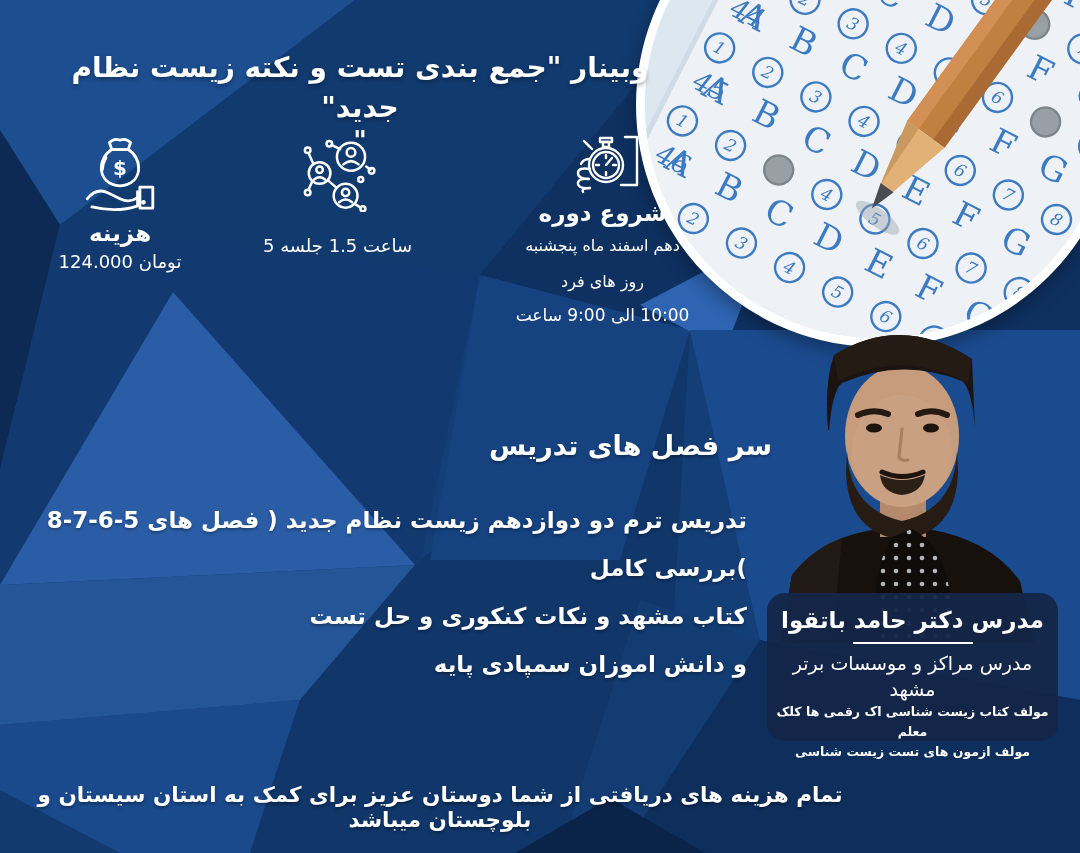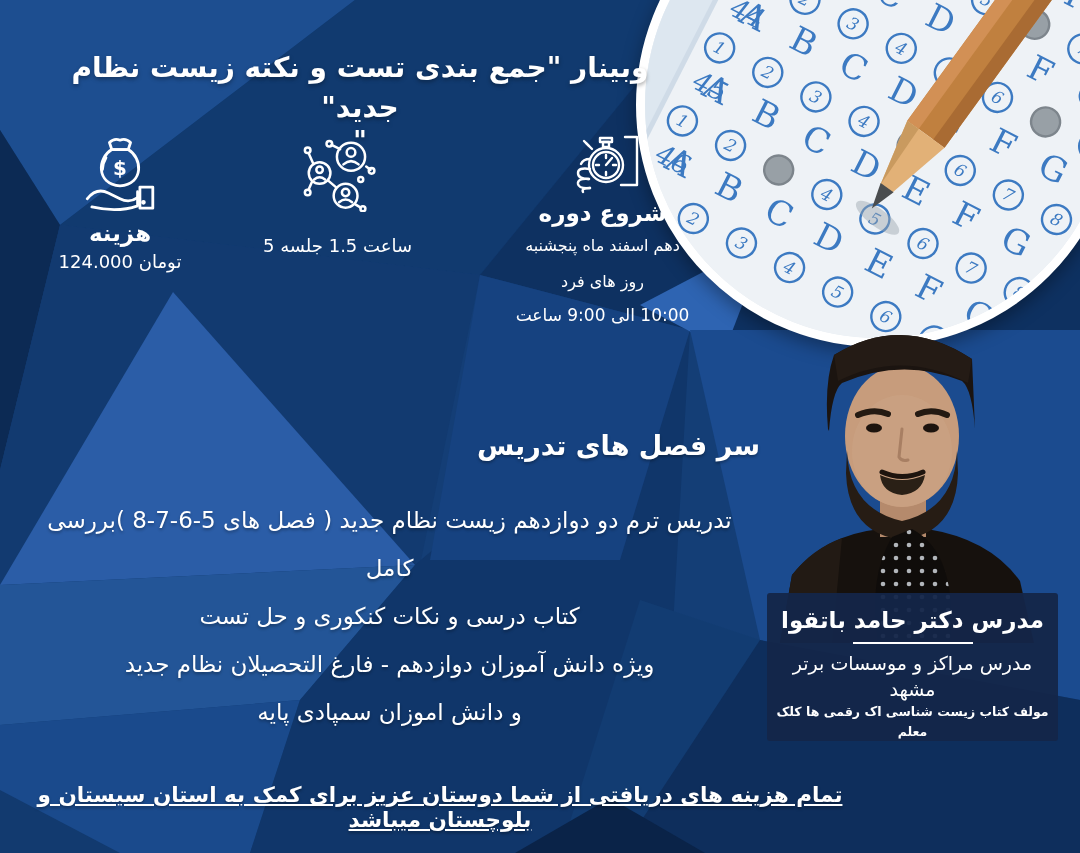--- a/index.html
+++ b/index.html
@@ -27,45 +27,44 @@
   .info-col .icon{display:flex;justify-content:center;align-items:flex-start;}
   .col-cost{left:30px;top:132px;width:180px;}
   .col-sessions{left:235px;top:134px;width:205px;}
   .col-start{left:450px;top:128px;width:305px;}
   .info-label{font-weight:bold;font-size:23px;line-height:30px;margin-top:4px;}
   .info-value{font-size:18px;line-height:28px;}
   .col-sessions .info-value{margin-top:20px;}
   .start-line{font-size:16px;line-height:36px;}
   .start-time{font-size:17px;line-height:30px;font-weight:normal;}
   .syllabus-heading{
-    position:absolute;left:420px;top:430px;width:340px;z-index:5;
+    position:absolute;left:432px;top:430px;width:340px;z-index:5;
     text-align:right;font-weight:bold;font-size:27px;
     text-shadow:0 2px 3px rgba(0,0,0,.3);
   }
   .syllabus{
-    position:absolute;left:22px;top:496px;width:735px;z-index:5;
-    text-align:center;font-weight:normal;font-size:23px;line-height:48px;
+    position:absolute;left:12px;top:496px;width:735px;z-index:5;
+    text-align:right;font-weight:bold;font-size:23px;line-height:48px;
     text-shadow:0 2px 3px rgba(0,0,0,.3);
   }
   
   .portrait{position:absolute;left:762px;top:333px;width:290px;height:310px;z-index:3;}
   .instructor-card{
     position:absolute;left:767px;top:593px;width:291px;height:148px;z-index:4;
-    background:rgba(20,38,73,.95);border-radius:3px;text-align:center;
+    background:rgba(20,38,73,.95);border-radius:18px;text-align:center;
     padding-top:12px;
   }
   .instructor-name{font-weight:bold;font-size:23px;line-height:30px;}
   .card-divider{width:120px;height:2px;background:#fff;margin:7px auto 6px auto;}
   .instructor-subtitle{font-size:19px;line-height:26px;}
   .instructor-cred{font-size:12.5px;line-height:20px;font-weight:bold;}
   .footer-note{
     position:absolute;left:0;top:782px;width:880px;z-index:5;
     text-align:center;font-weight:bold;font-size:21.5px;
     text-shadow:0 2px 3px rgba(0,0,0,.35);
-    text-decoration:underline;
   }
 </style>
 </head>
 <body>
 
 <div class="poster" dir="rtl">
 
   <svg class="bg" width="1080" height="853" viewBox="0 0 1080 853" aria-hidden="true">
     <rect x="0" y="0" width="1080" height="853" fill="#143e76"></rect>
     <polygon points="0,0 355,0 60,225 0,130" fill="#1d4e90"></polygon>
@@ -321,22 +320,21 @@
     </div>
     <div class="info-label">شروع دوره</div>
     <div class="start-line">دهم اسفند ماه پنجشنبه</div>
     <div class="start-line">روز های فرد</div>
     <div class="start-time" dir="ltr">ساعت‎ 9:00 الی‎ 10:00</div>
   </div>
 
   <div class="syllabus-heading">سر فصل های تدریس</div>
   <div class="syllabus">
     <div>تدریس ترم دو دوازدهم زیست نظام جدید ( فصل های 5-6-7-8 )بررسی کامل</div>
-    <div>کتاب درسی و نکات کنکوری و حل تست</div>
-    <div>ویژه دانش آموزان دوازدهم - فارغ التحصیلان نظام جدید</div>
+    <div>کتاب مشهد و نکات کنکوری و حل تست</div>
     <div>و دانش اموزان سمپادی پایه</div>
   </div>
 
   <div class="portrait">
     <svg width="290" height="310" viewBox="0 0 290 310">
       <defs>
         <pattern id="pdots" width="13" height="13" patternUnits="userSpaceOnUse">
           <circle cx="4" cy="4" r="2.3" fill="#cfd4da"></circle>
         </pattern>
       </defs>
@@ -365,17 +363,18 @@
       <path d="M150,196 Q196,220 188,310 L116,310 Q106,244 130,204 Z" fill="#0f0c0a"></path>
       <path d="M150,196 Q196,220 188,310 L116,310 Q106,244 130,204 Z" fill="url(#pdots)" opacity="0.85"></path>
     </svg>
   </div>
 
   <div class="instructor-card">
     <div class="instructor-name">مدرس دکتر حامد باتقوا</div>
     <div class="card-divider"></div>
     <div class="instructor-subtitle">مدرس مراکز و موسسات برتر مشهد</div>
     <div class="instructor-cred">مولف کتاب زیست شناسی اک رقمی ها کلک معلم</div>
+    <div class="instructor-cred">مولف ازمون های تست زیست شناسی</div>
   </div>
 
   <div class="footer-note">تمام هزینه های دریافتی از شما دوستان عزیز برای کمک به استان سیستان و بلوچستان میباشد</div>
 
 </div>
 
 </body></html>

